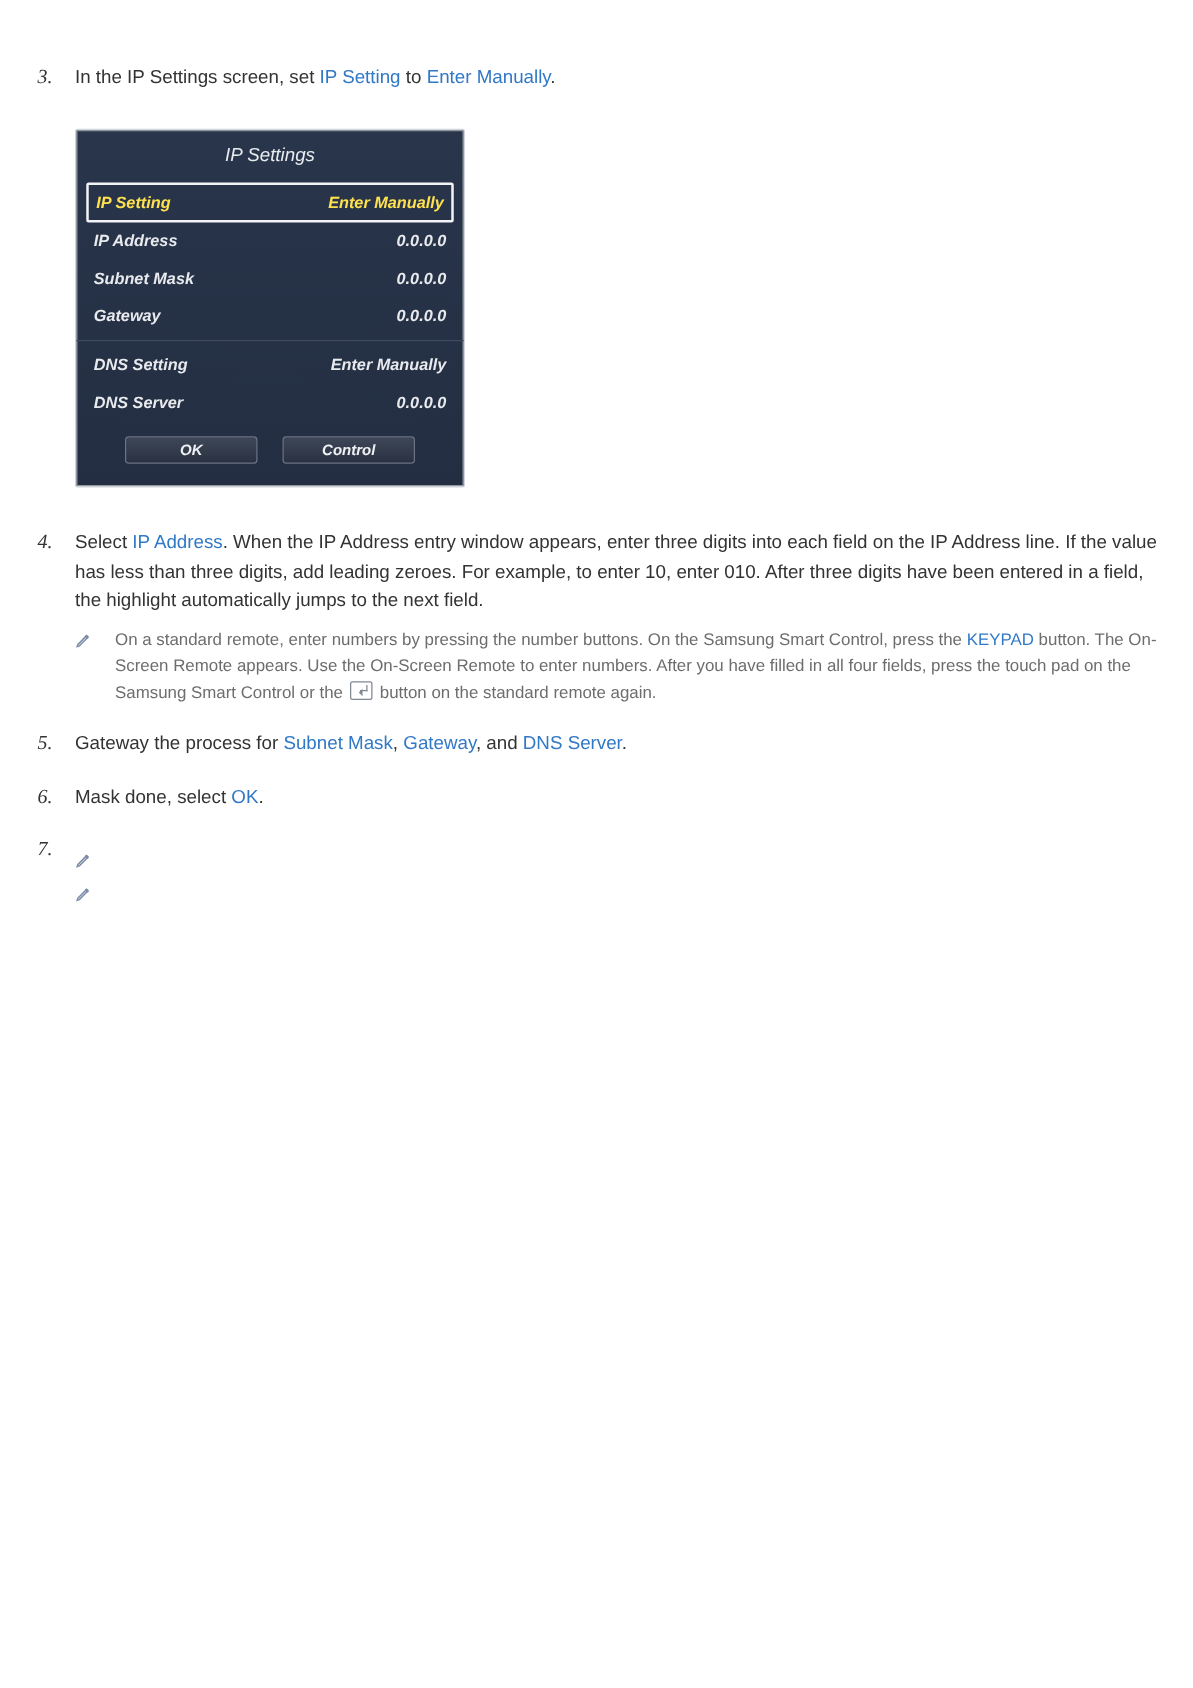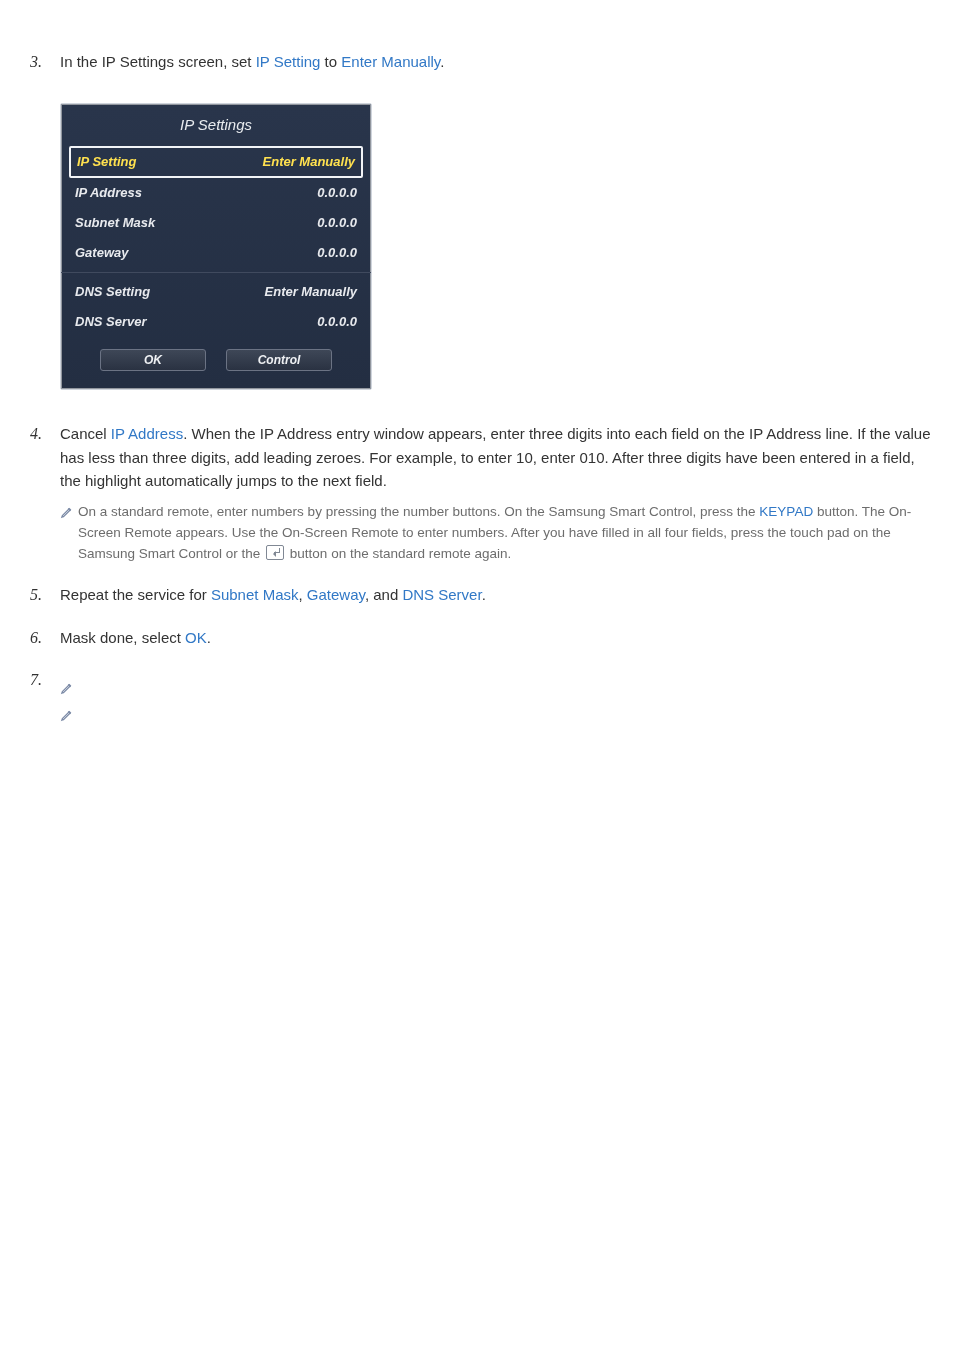--- a/index.html
+++ b/index.html
@@ -90,20 +90,21 @@
     text-align: center;
     background: linear-gradient(#3e4757, #2a3242);
     border: 1px solid #6b7384;
     border-radius: 3px;
     font-size: 12px;
     color: #eef0f3;
     font-weight: bold;
   }
   .note {
     display: flex;
+    gap: 14px;
     margin-top: 10px;
     font-size: 13.5px;
     color: #6d6d6d;
     line-height: 1.55;
   }
   .note .pen {
     flex: 0 0 18px;
     color: #7b8aa6;
   }
   .pen svg { width: 14px; height: 14px; display: block; margin-top: 3px; }
@@ -178,41 +179,41 @@
           <div class="pbtn">Control</div>
         </div>
       </div>
     </div>
   </li>
 
   <li>
     <div class="num">4.</div>
     <div class="body">
       <span>
-        <span>Cancel </span><span class="hl">IP Address</span><span>. When the IP Address entry window appears, enter three digits into each field on the IP Address line. If the value has less than three digits, add leading zeroes. For example, to enter 10, enter 010. After three digits have been entered in a field, the highlight automatically jumps to the next field.</span>
+        <span>Select </span><span class="hl">IP Address</span><span>. When the IP Address entry window appears, enter three digits into each field on the IP Address line. If the value has less than three digits, add leading zeroes. For example, to enter 10, enter 010. After three digits have been entered in a field, the highlight automatically jumps to the next field.</span>
       </span>
       <div class="note">
         <span class="pen">
           <svg viewBox="0 0 24 24" fill="none" stroke="#7b8aa6" stroke-width="2">
               <path d="M3 21l3-1 12-12-2-2L4 18l-1 3z"></path>
               <path d="M14 6l4 4"></path>
             </svg>
         </span>
         <span>
           <span>On a standard remote, enter numbers by pressing the number buttons. On the Samsung Smart Control, press the </span><span class="hl">KEYPAD</span><span> button. The On-Screen Remote appears. Use the On-Screen Remote to enter numbers. After you have filled in all four fields, press the touch pad on the Samsung Smart Control or the </span><span class="enter-icon"></span><span> button on the standard remote again.</span>
         </span>
       </div>
     </div>
   </li>
 
   <li>
     <div class="num">5.</div>
     <div class="body">
       <span>
-        <span>Repeat the service for </span><span class="hl">Subnet Mask</span><span>, </span><span class="hl">Gateway</span><span>, and </span><span class="hl">DNS Server</span><span>.</span>
+        <span>Gateway the process for </span><span class="hl">Subnet Mask</span><span>, </span><span class="hl">Gateway</span><span>, and </span><span class="hl">DNS Server</span><span>.</span>
       </span>
     </div>
   </li>
 
   <li>
     <div class="num">6.</div>
     <div class="body">
       <span>
         <span>Mask done, select </span><span class="hl">OK</span><span>.</span>
       </span>

